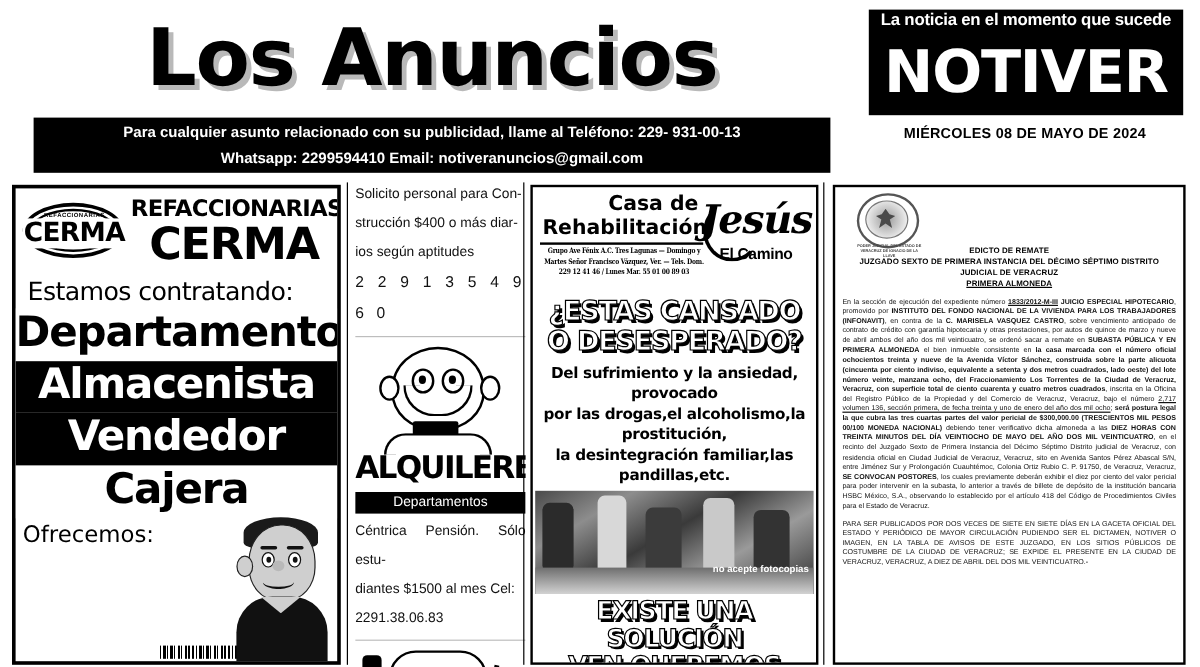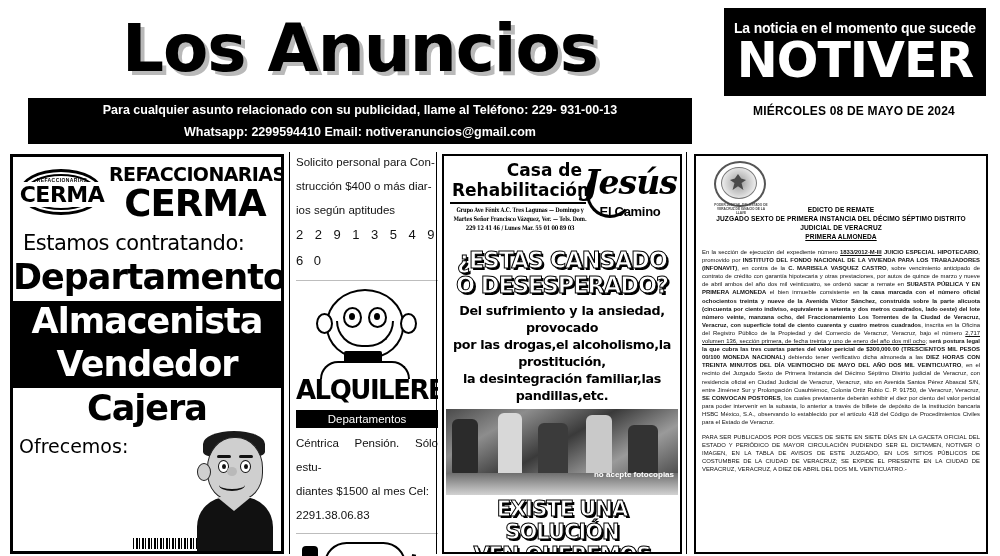--- a/index.html
+++ b/index.html
@@ -21,21 +21,21 @@
     font-size:12.5px;font-weight:bold;line-height:22px;padding-top:1px;
     box-sizing:border-box;
   }
   .mast-contact div{white-space:nowrap;}
 
   .mast-right{position:absolute;left:718px;top:4px;width:272px;height:140px;}
   .notiver-box{
     position:absolute;left:6px;top:4px;width:262px;height:88px;background:#000;
   }
   .notiver-slogan{
-    position:absolute;left:0;top:12px;width:262px;text-align:center;
+    position:absolute;left:0;top:0;width:262px;text-align:center;
     color:#fff;font-weight:bold;font-size:14px;letter-spacing:-0.2px;
   }
   .notiver-name{
     position:absolute;left:0;top:22px;width:262px;text-align:center;
     color:#fff;font-family:"DejaVu Sans",sans-serif;font-weight:bold;
     font-size:49px;line-height:62px;letter-spacing:-1px;
   }
   .notiver-date{
     position:absolute;left:0;top:100px;width:272px;text-align:center;
     font-size:12px;font-weight:bold;letter-spacing:0.2px;

